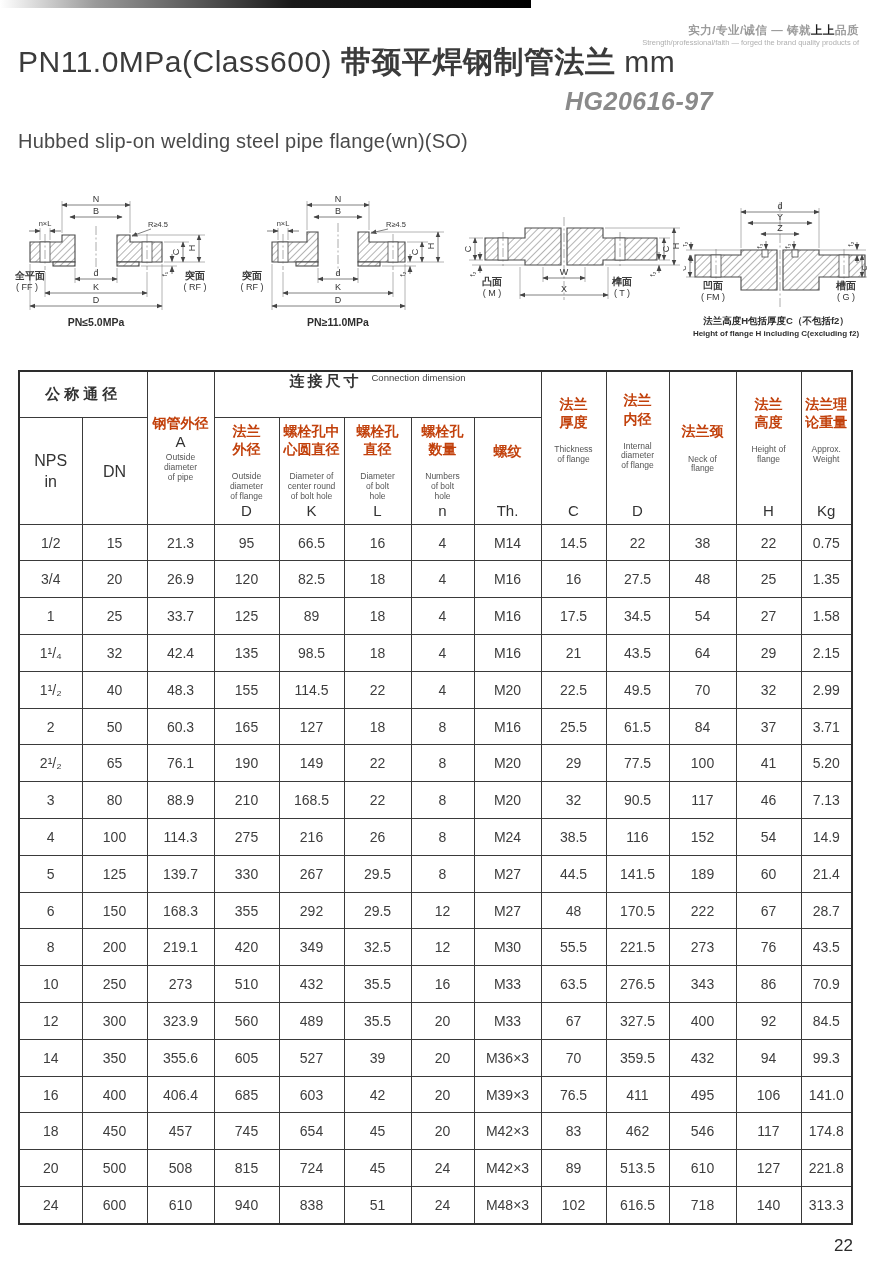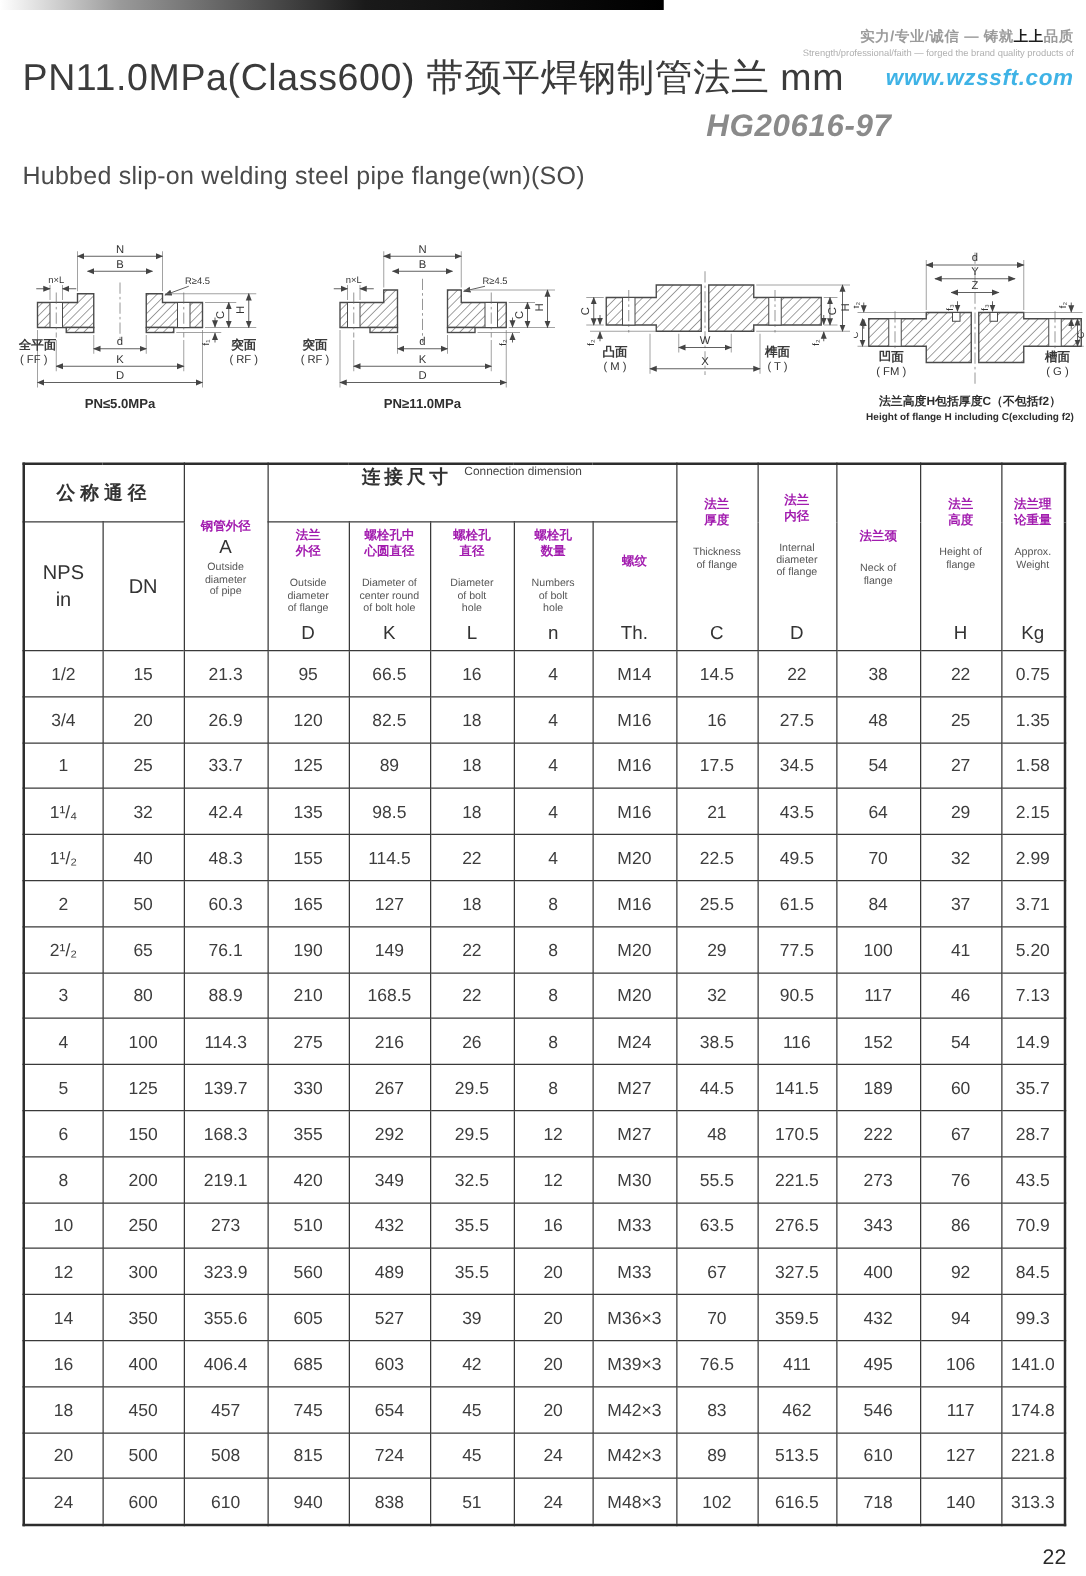--- a/index.html
+++ b/index.html
@@ -11,21 +11,21 @@
 
   
   .brand{position:absolute;top:3px;right:10px;text-align:right;line-height:1.25;}
   .brand .cn{font-size:11.5px;color:#9b9b9b;letter-spacing:.5px;margin-top:20px;}
   .brand .cn b{color:#1d1d1d;}
   .brand .en{font-size:7.5px;color:#b0b0b0;margin-top:1px;}
   .brand .site{font-size:18px;font-style:italic;font-weight:bold;color:#3fb3e6;margin-top:3px;letter-spacing:.5px;}
 
   
   .title{position:absolute;left:18px;top:42px;font-size:30px;color:#3b3b3b;white-space:nowrap;letter-spacing:.5px;}
-  .title .cjk{font-weight:normal;}
+  .title .cjk{font-weight:bold;}
   .subtitle{position:absolute;left:18px;top:86px;font-size:20px;color:#4a4a4a;letter-spacing:.2px;margin-top:44px;}
   .standard{position:absolute;left:565px;top:87px;font-size:25px;font-style:italic;font-weight:bold;color:#8a8a8a;letter-spacing:.5px;}
 
   
   .drw{position:absolute;}
   .drw .pc{fill:url(#hatch);stroke:#4a4a4a;stroke-width:1.1;}
   .drw .bh{fill:#fff;stroke:#4a4a4a;stroke-width:.8;}
   .drw .dim{stroke:#555;stroke-width:.75;fill:none;marker-start:url(#arr);marker-end:url(#arr);}
   .drw .da{stroke:#555;stroke-width:.75;fill:none;marker-end:url(#arr);}
   .drw .ext{stroke:#777;stroke-width:.55;fill:none;}
@@ -39,40 +39,39 @@
   
   table.spec{position:absolute;left:18px;top:370px;border-collapse:collapse;table-layout:fixed;
     border:2.5px solid #2d2d2d;}
   table.spec th,table.spec td{border:1.5px solid #3a3a3a;padding:0;text-align:center;vertical-align:middle;
     font-weight:normal;color:#3d3d3d;overflow:hidden;}
   table.spec td{font-size:14px;height:35.8px;}
   tr.hrow1 th{height:45px;}
   tr.hrow2 th{height:102px;}
   .hcell{display:flex;flex-direction:column;height:100%;align-items:center;padding:4px 1px 3px;box-sizing:border-box;}
   .grp{margin:auto;display:flex;flex-direction:column;align-items:center;}
-  .cn{white-space:pre-line;font-size:10px;font-weight:bold;line-height:1.3;color:#a21caf;}
+  .cn{white-space:pre-line;font-size:14px;font-weight:bold;line-height:1.3;color:#c2410c;}
   .en{white-space:pre-line;font-size:8.5px;color:#555;line-height:1.15;margin-top:14px;}
   .sym{margin-top:auto;font-size:15px;color:#333;padding-bottom:2px;}
   .nom{font-size:15px;font-weight:bold;letter-spacing:4px;color:#333;}
   .conn{display:flex;justify-content:center;gap:10px;height:100%;}
   .conn .c1{font-size:15px;font-weight:bold;letter-spacing:3px;color:#333;}
   .conn .c2{font-size:9.5px;color:#444;}
   .big{white-space:pre-line;font-size:16px;line-height:1.35;color:#333;}
 
   .pageno{position:absolute;top:1236px;right:16px;font-size:17px;color:#2b2b2b;}
 </style>
 </head>
 <body>
 
 <div class="topbar"></div>
 
 <div class="brand">
   <div class="cn"><span>实力/专业/诚信 — 铸就</span><b>上上</b><span>品质</span></div>
   <div class="en">Strength/professional/faith — forged the brand quality products of</div>
-  <div class="site">www.wzssft.com</div>
 </div>
 
 <div class="title"><span>PN11.0MPa(Class600) </span><span class="cjk">带颈平焊钢制管法兰</span><span>  mm</span></div>
 <div class="subtitle">Hubbed slip-on welding steel pipe flange(wn)(SO)</div>
 <div class="standard">HG20616-97</div>
 
 <svg width="0" height="0" style="position:absolute">
   <defs>
     <pattern id="hatch" width="5" height="5" patternUnits="userSpaceOnUse" patternTransform="rotate(45)">
       <rect width="5" height="5" fill="#fff"></rect>
@@ -588,21 +587,21 @@
         <td>139.7</td>
         <td>330</td>
         <td>267</td>
         <td>29.5</td>
         <td>8</td>
         <td>M27</td>
         <td>44.5</td>
         <td>141.5</td>
         <td>189</td>
         <td>60</td>
-        <td>35.7</td>
+        <td>21.4</td>
       </tr>
       <tr>
         <td>6</td>
         <td>150</td>
         <td>168.3</td>
         <td>355</td>
         <td>292</td>
         <td>29.5</td>
         <td>12</td>
         <td>M27</td>

